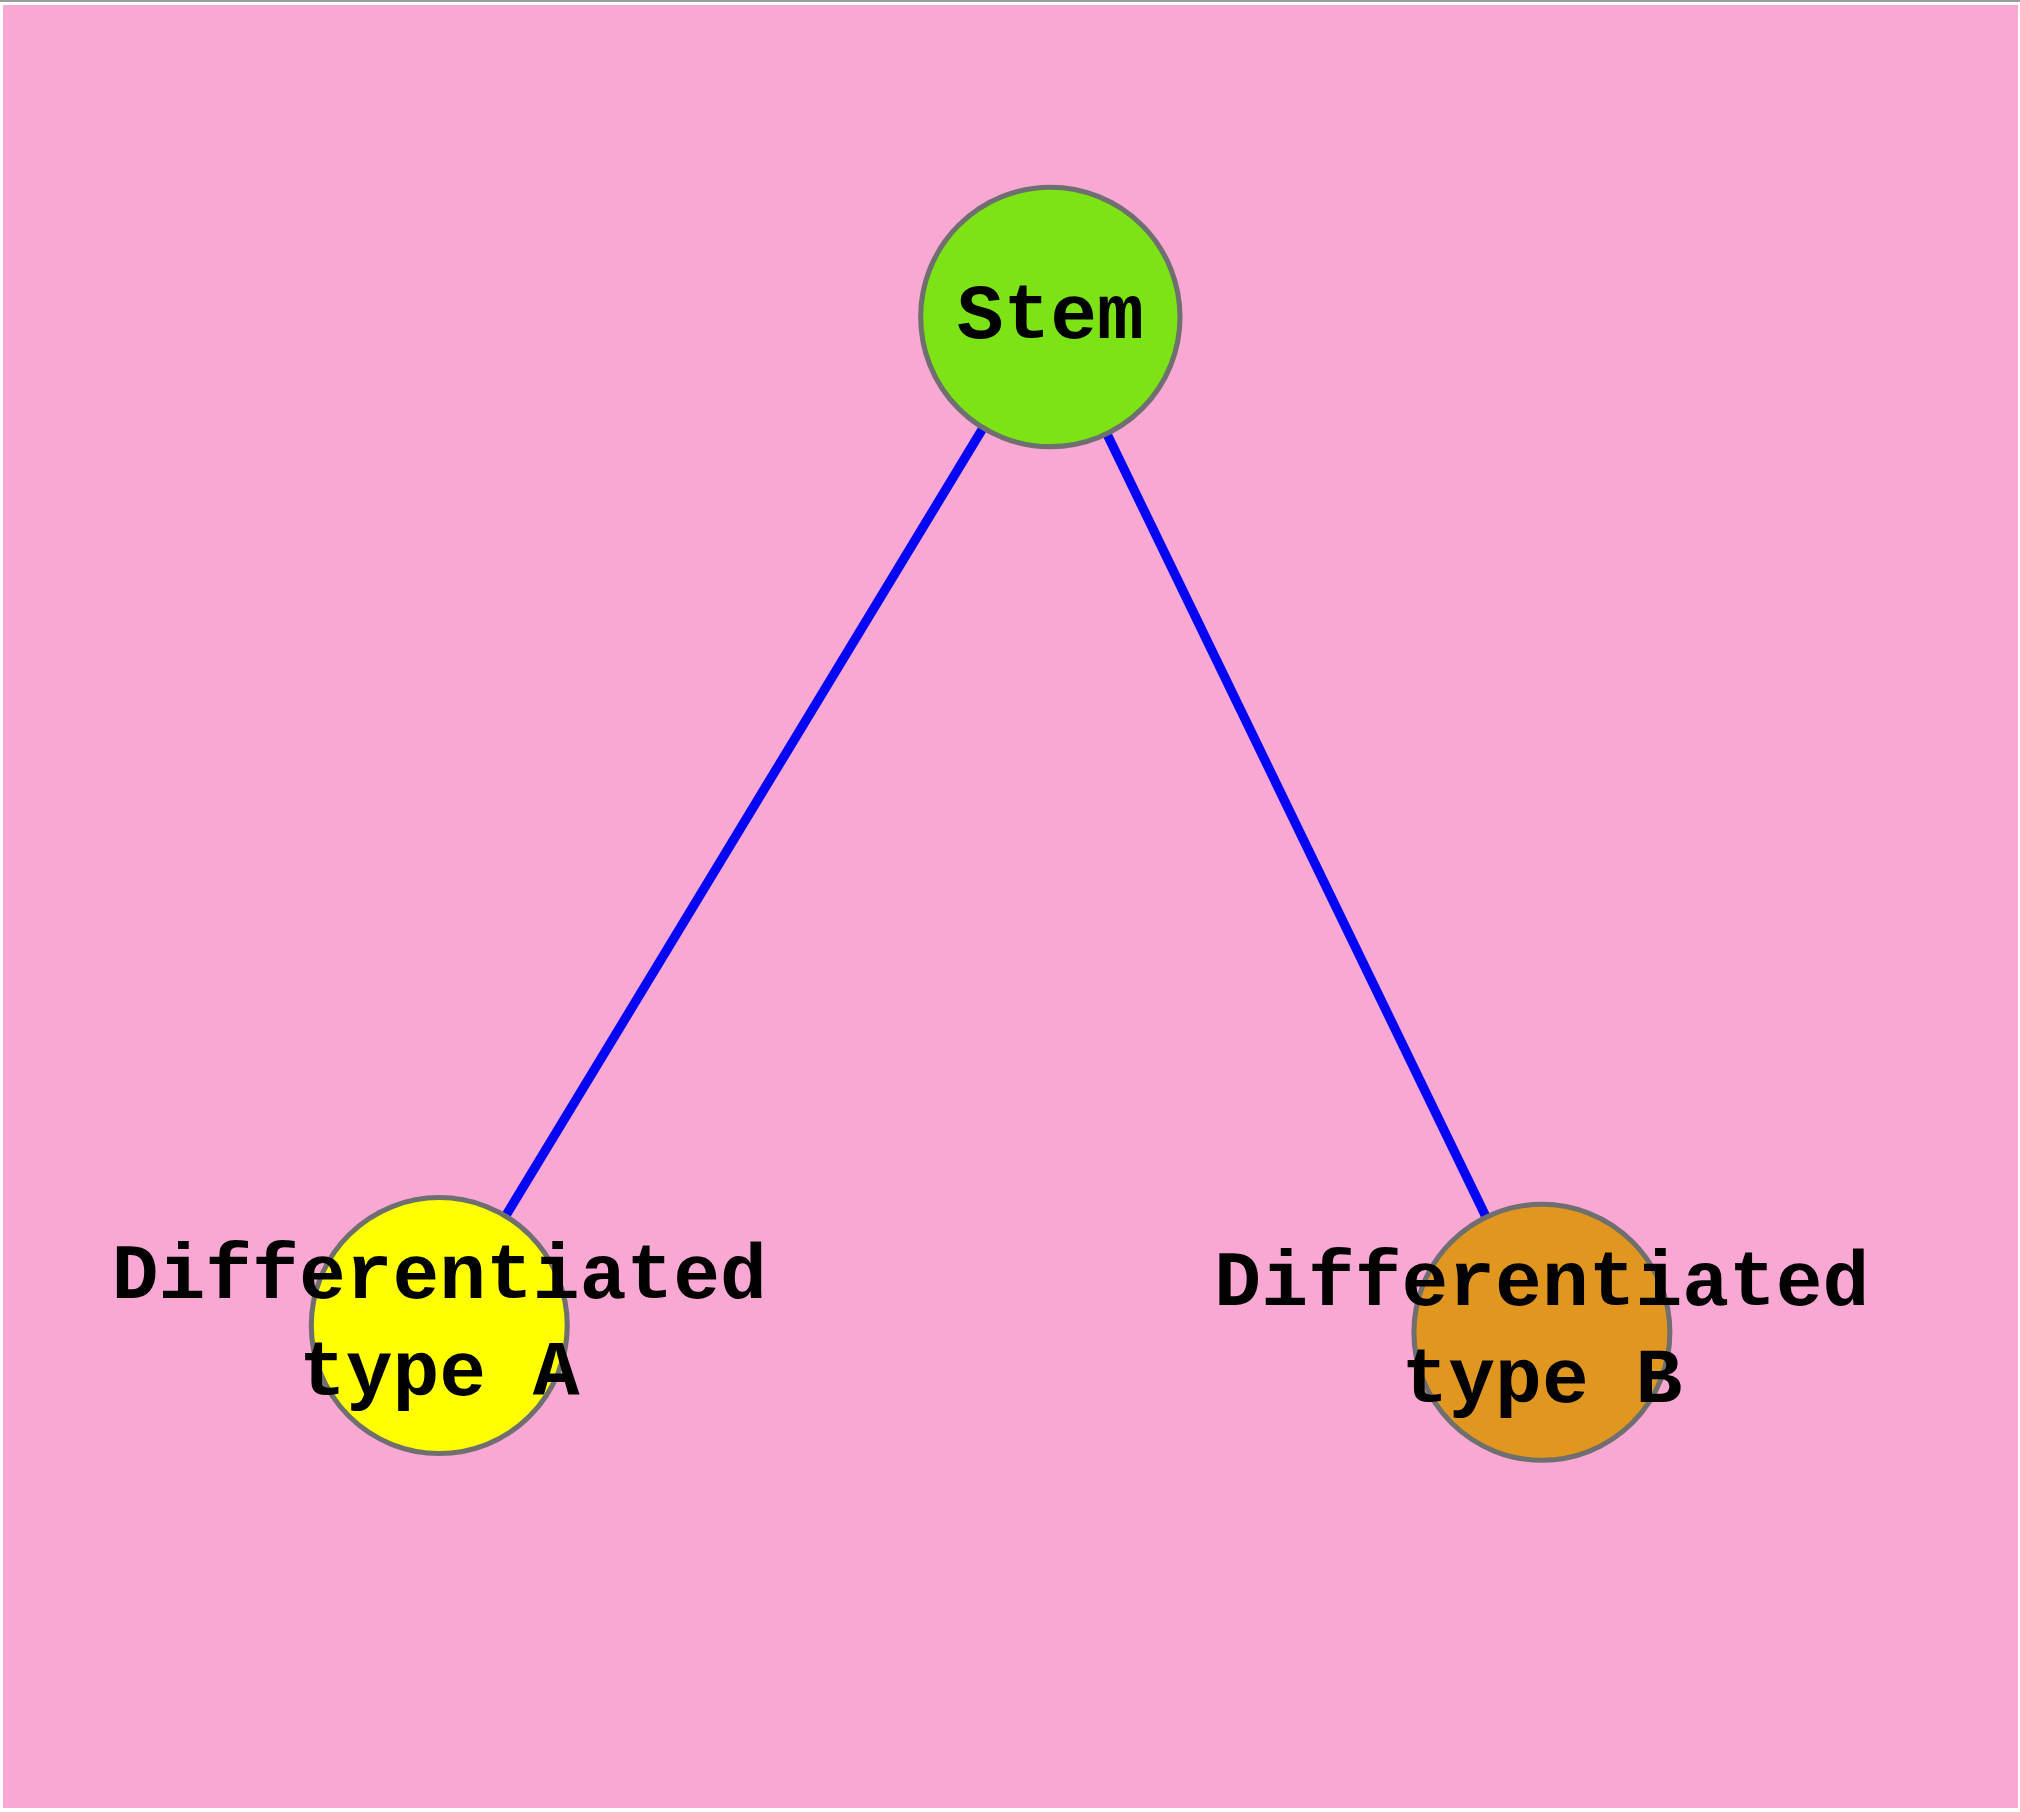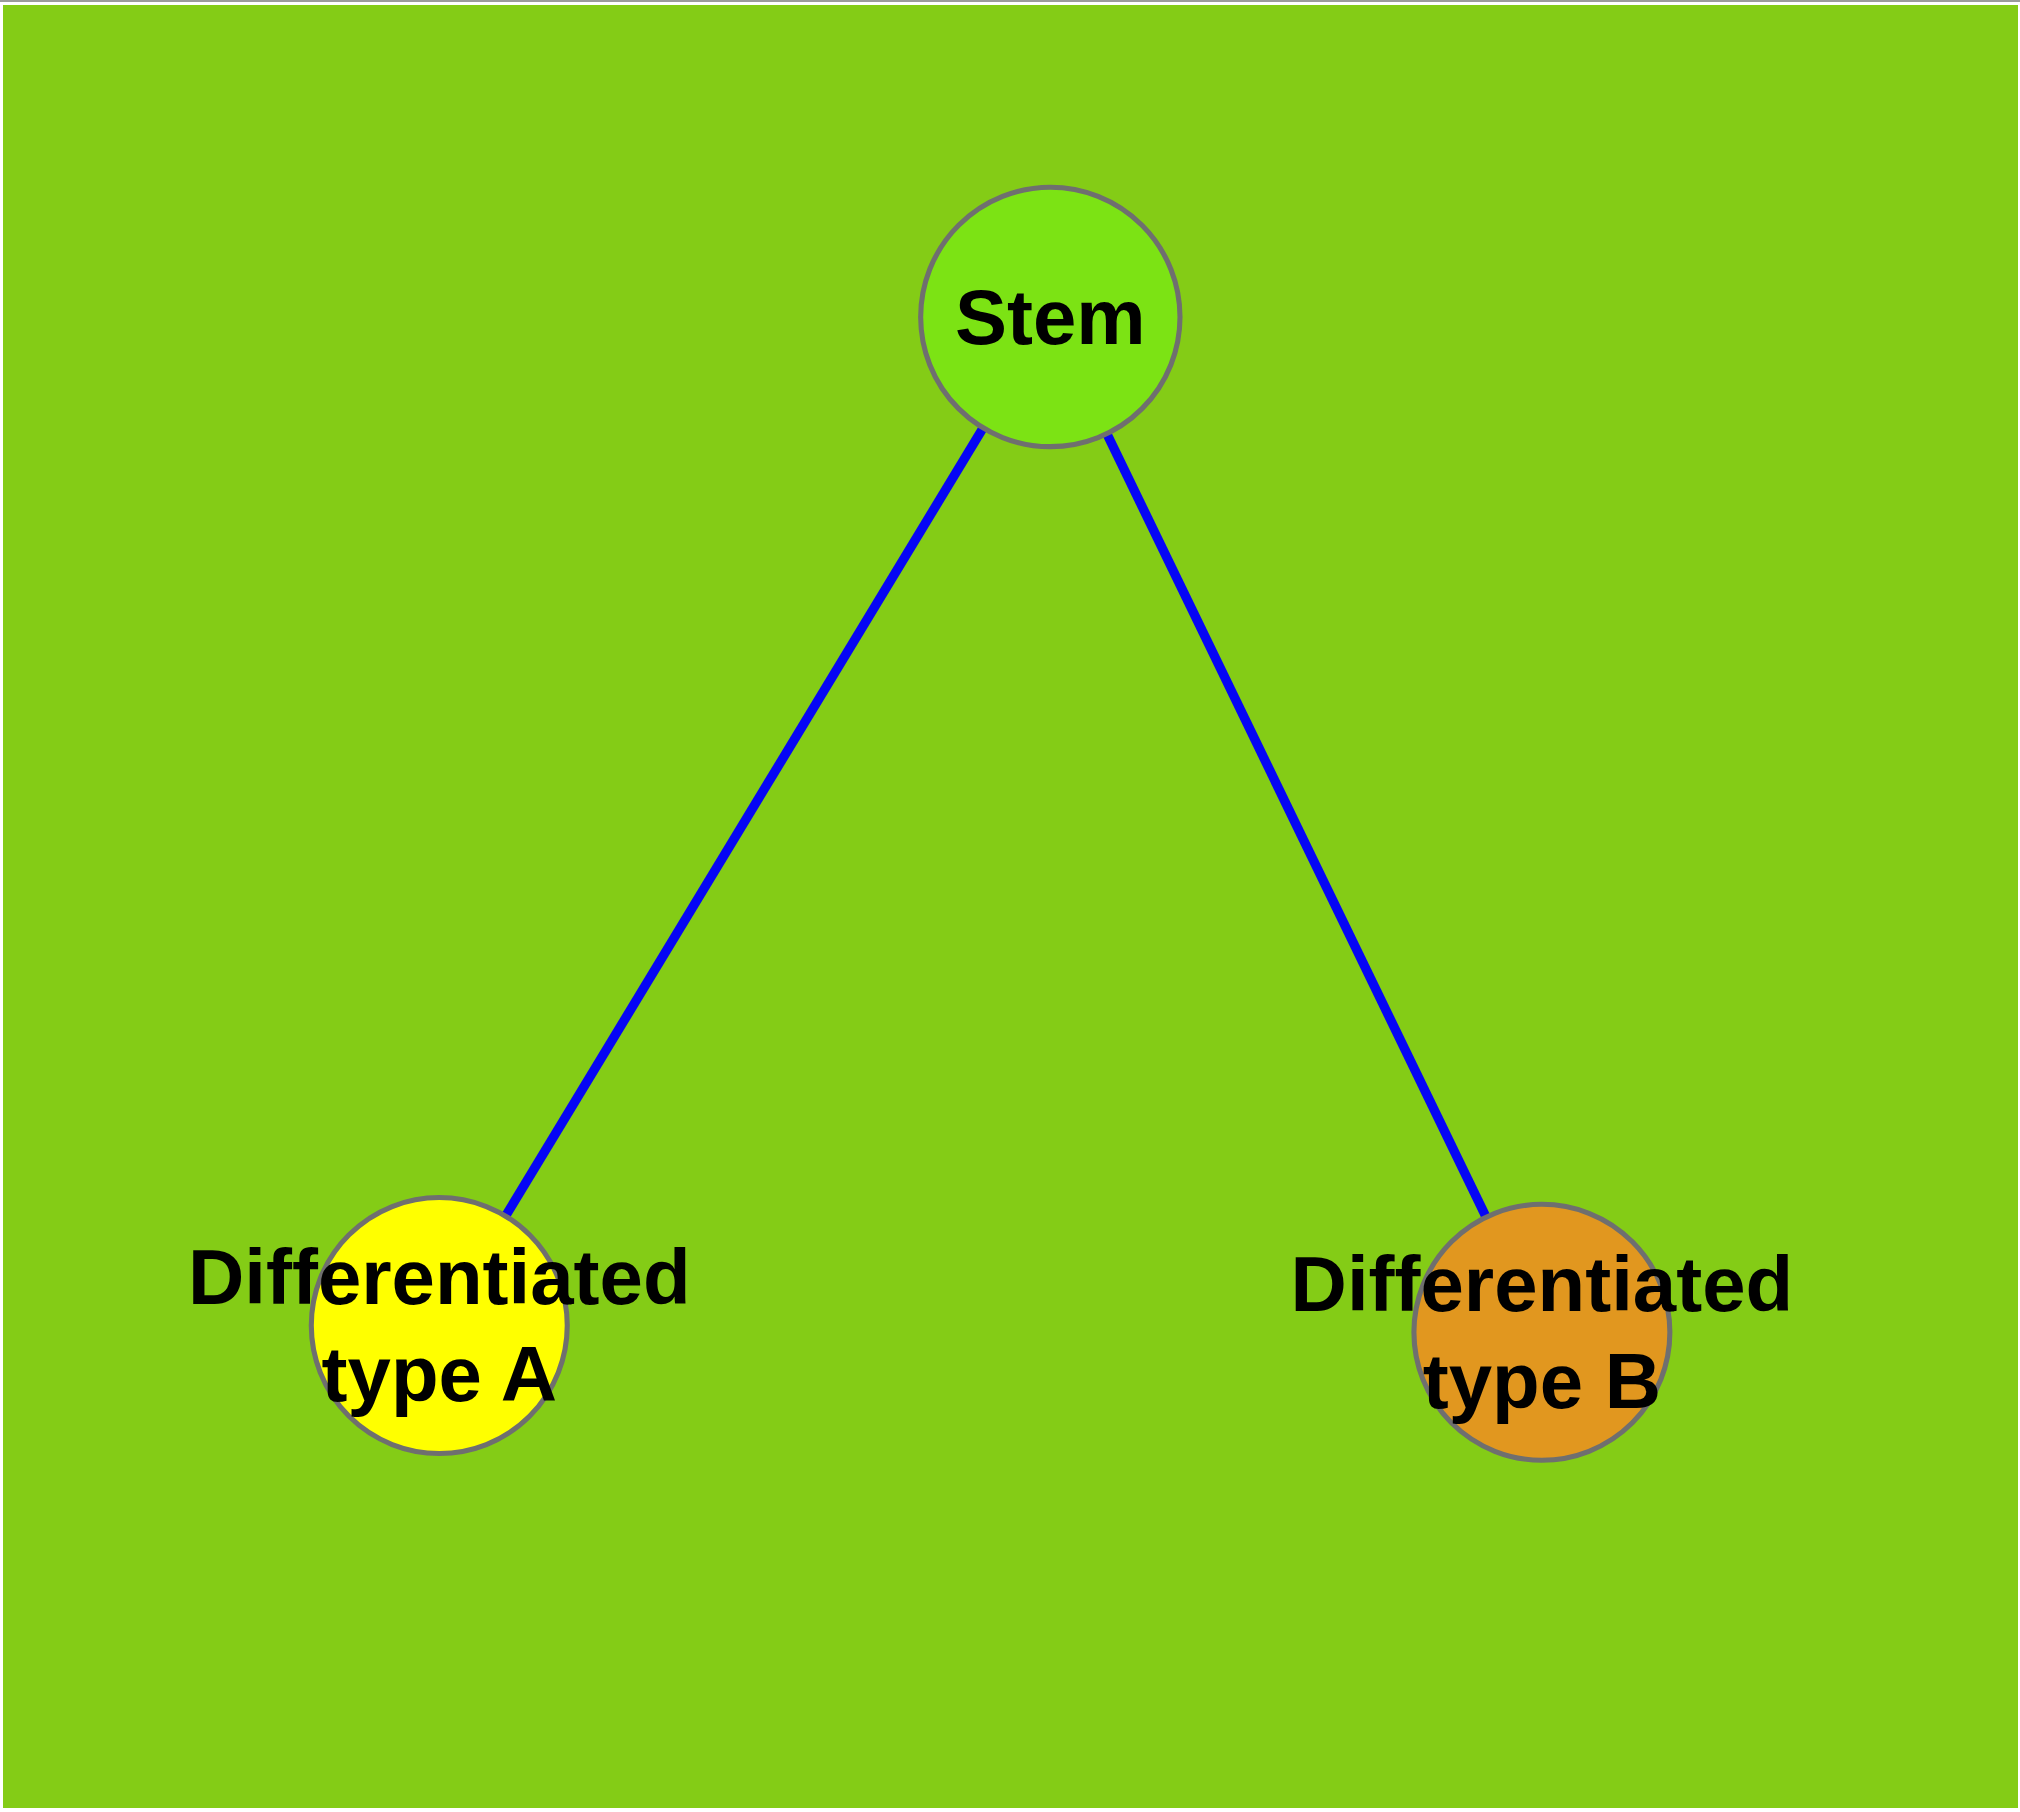--- a/index.html
+++ b/index.html
@@ -35,21 +35,21 @@
     height: 1812px;
   }
   .node-label {
     font-weight: bold;
     fill: #000000;
   }
 </style>
 </head>
 <body style="background: rgb(255, 255, 255);">
 
-<div class="canvas" style="background: #84cc16;">
+<div class="canvas" style="background: #f9a8d4; font-family: Liberation Mono, monospace;">
   <svg class="diagram" id="diagram-svg" viewBox="0 0 2384 2138">
     <g id="edges-layer">
         <line x1="1239" y1="374" x2="518" y2="1564" stroke="#0505F5" stroke-width="11"></line>
         <line x1="1239" y1="374" x2="1819" y2="1572" stroke="#0505F5" stroke-width="11"></line>
       </g>
     <g id="nodes-layer">
         <circle cx="1239" cy="374" r="153" fill="#7CE314" stroke="#6F6F6F" stroke-width="6"></circle>
         <circle cx="518" cy="1564" r="151" fill="#FFFF00" stroke="#6F6F6F" stroke-width="6"></circle>
         <circle cx="1819" cy="1572" r="151" fill="#E1971F" stroke="#6F6F6F" stroke-width="6"></circle>
       </g>

